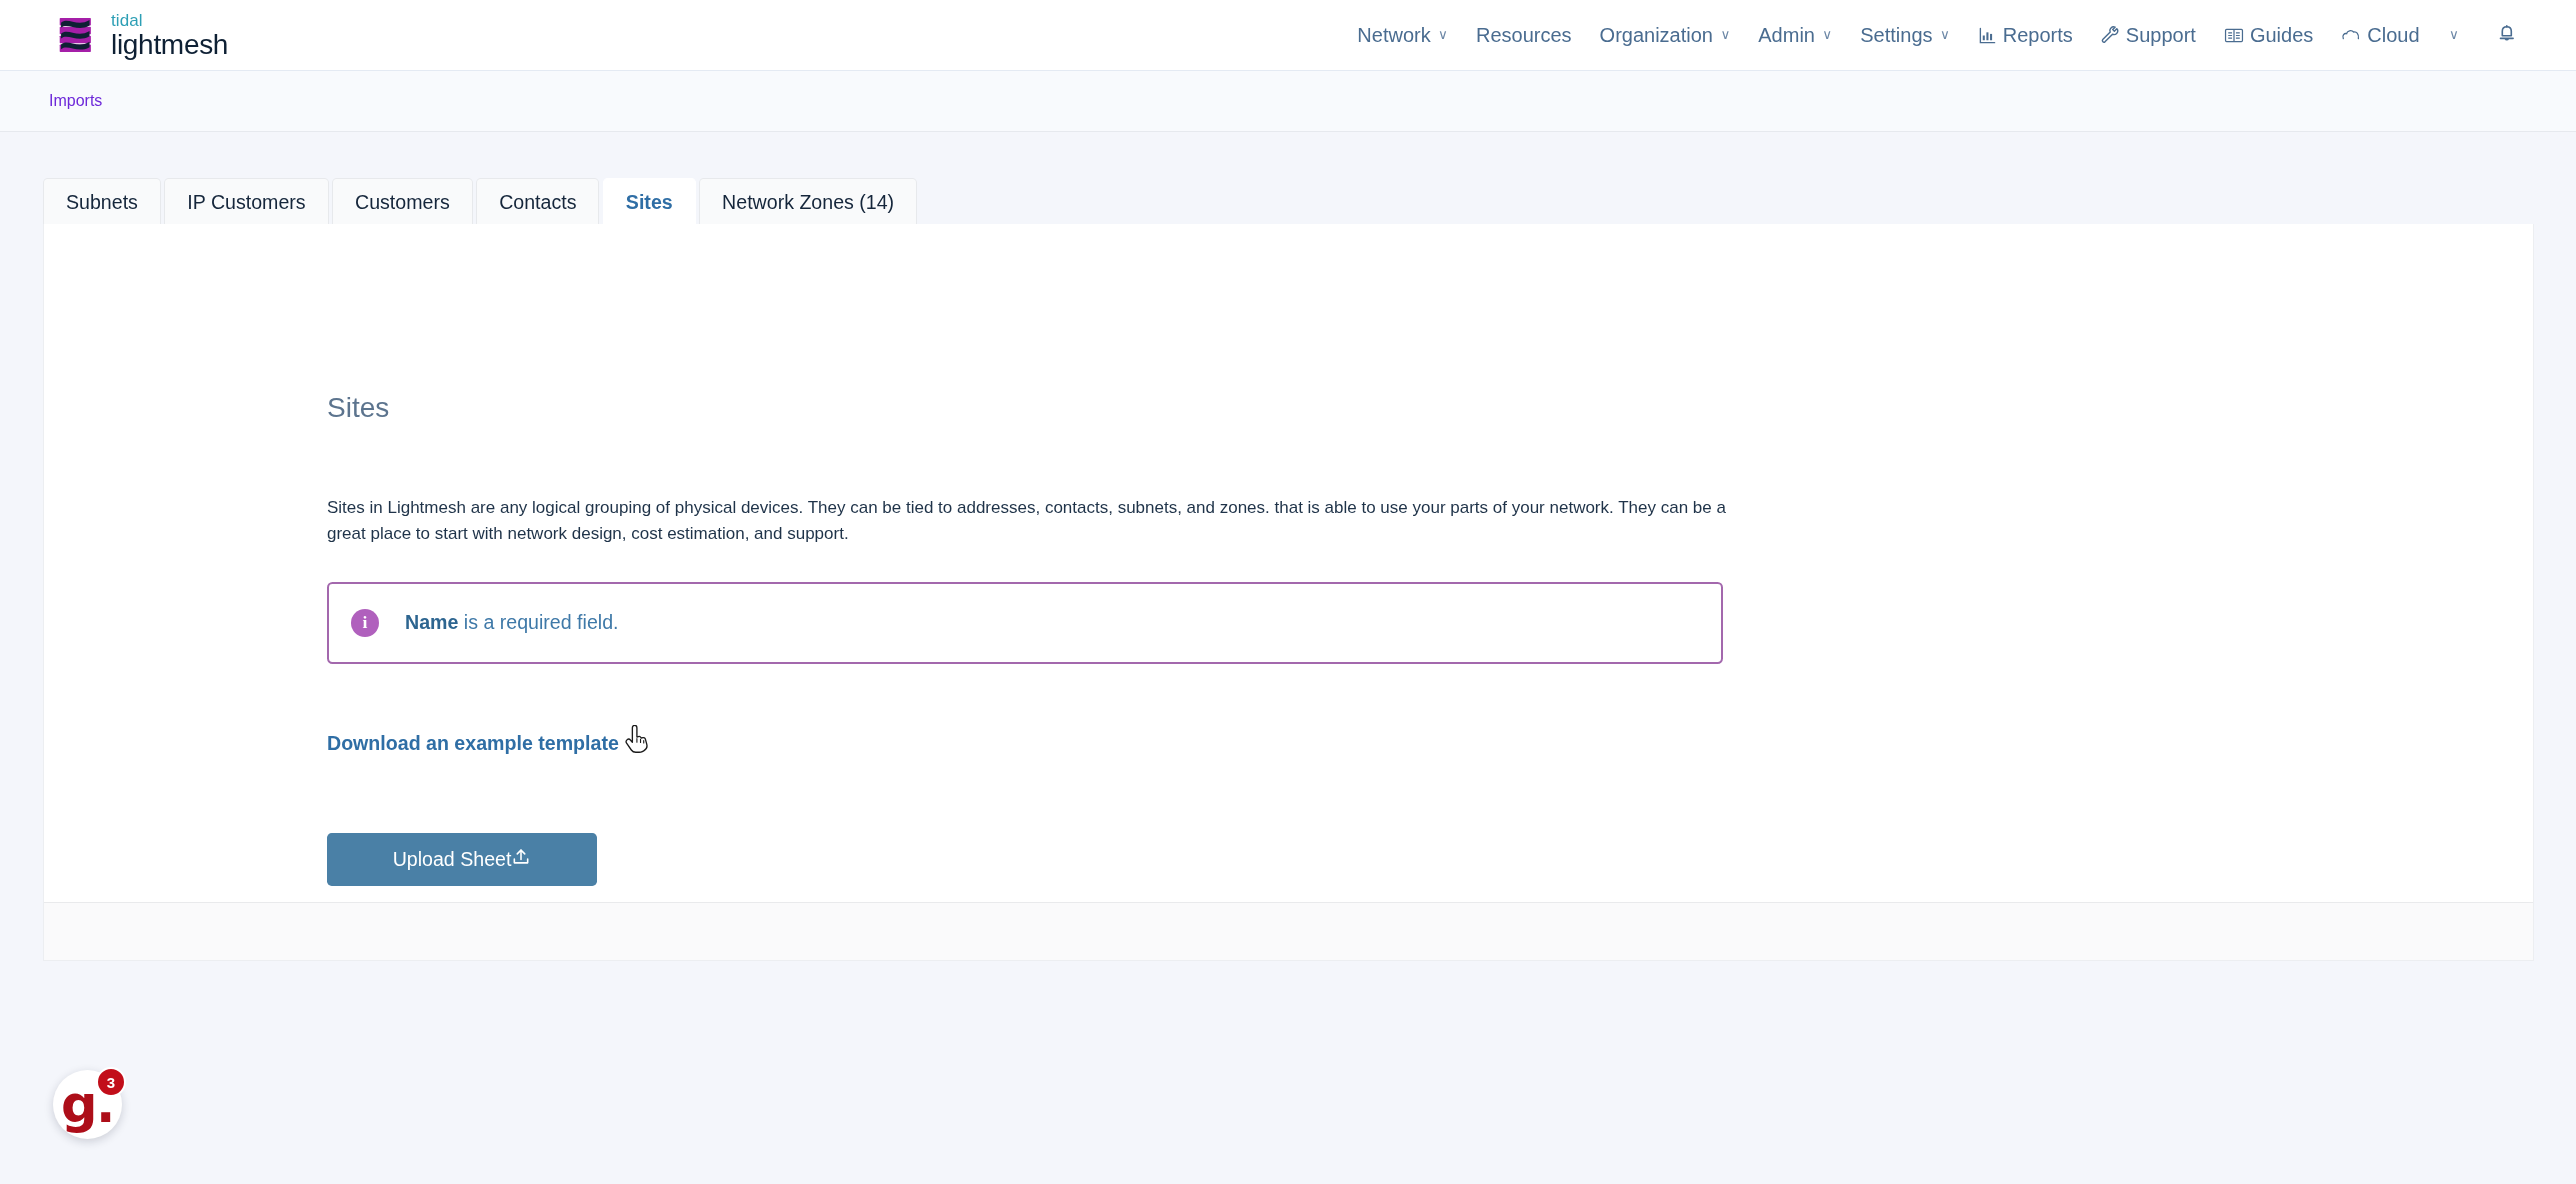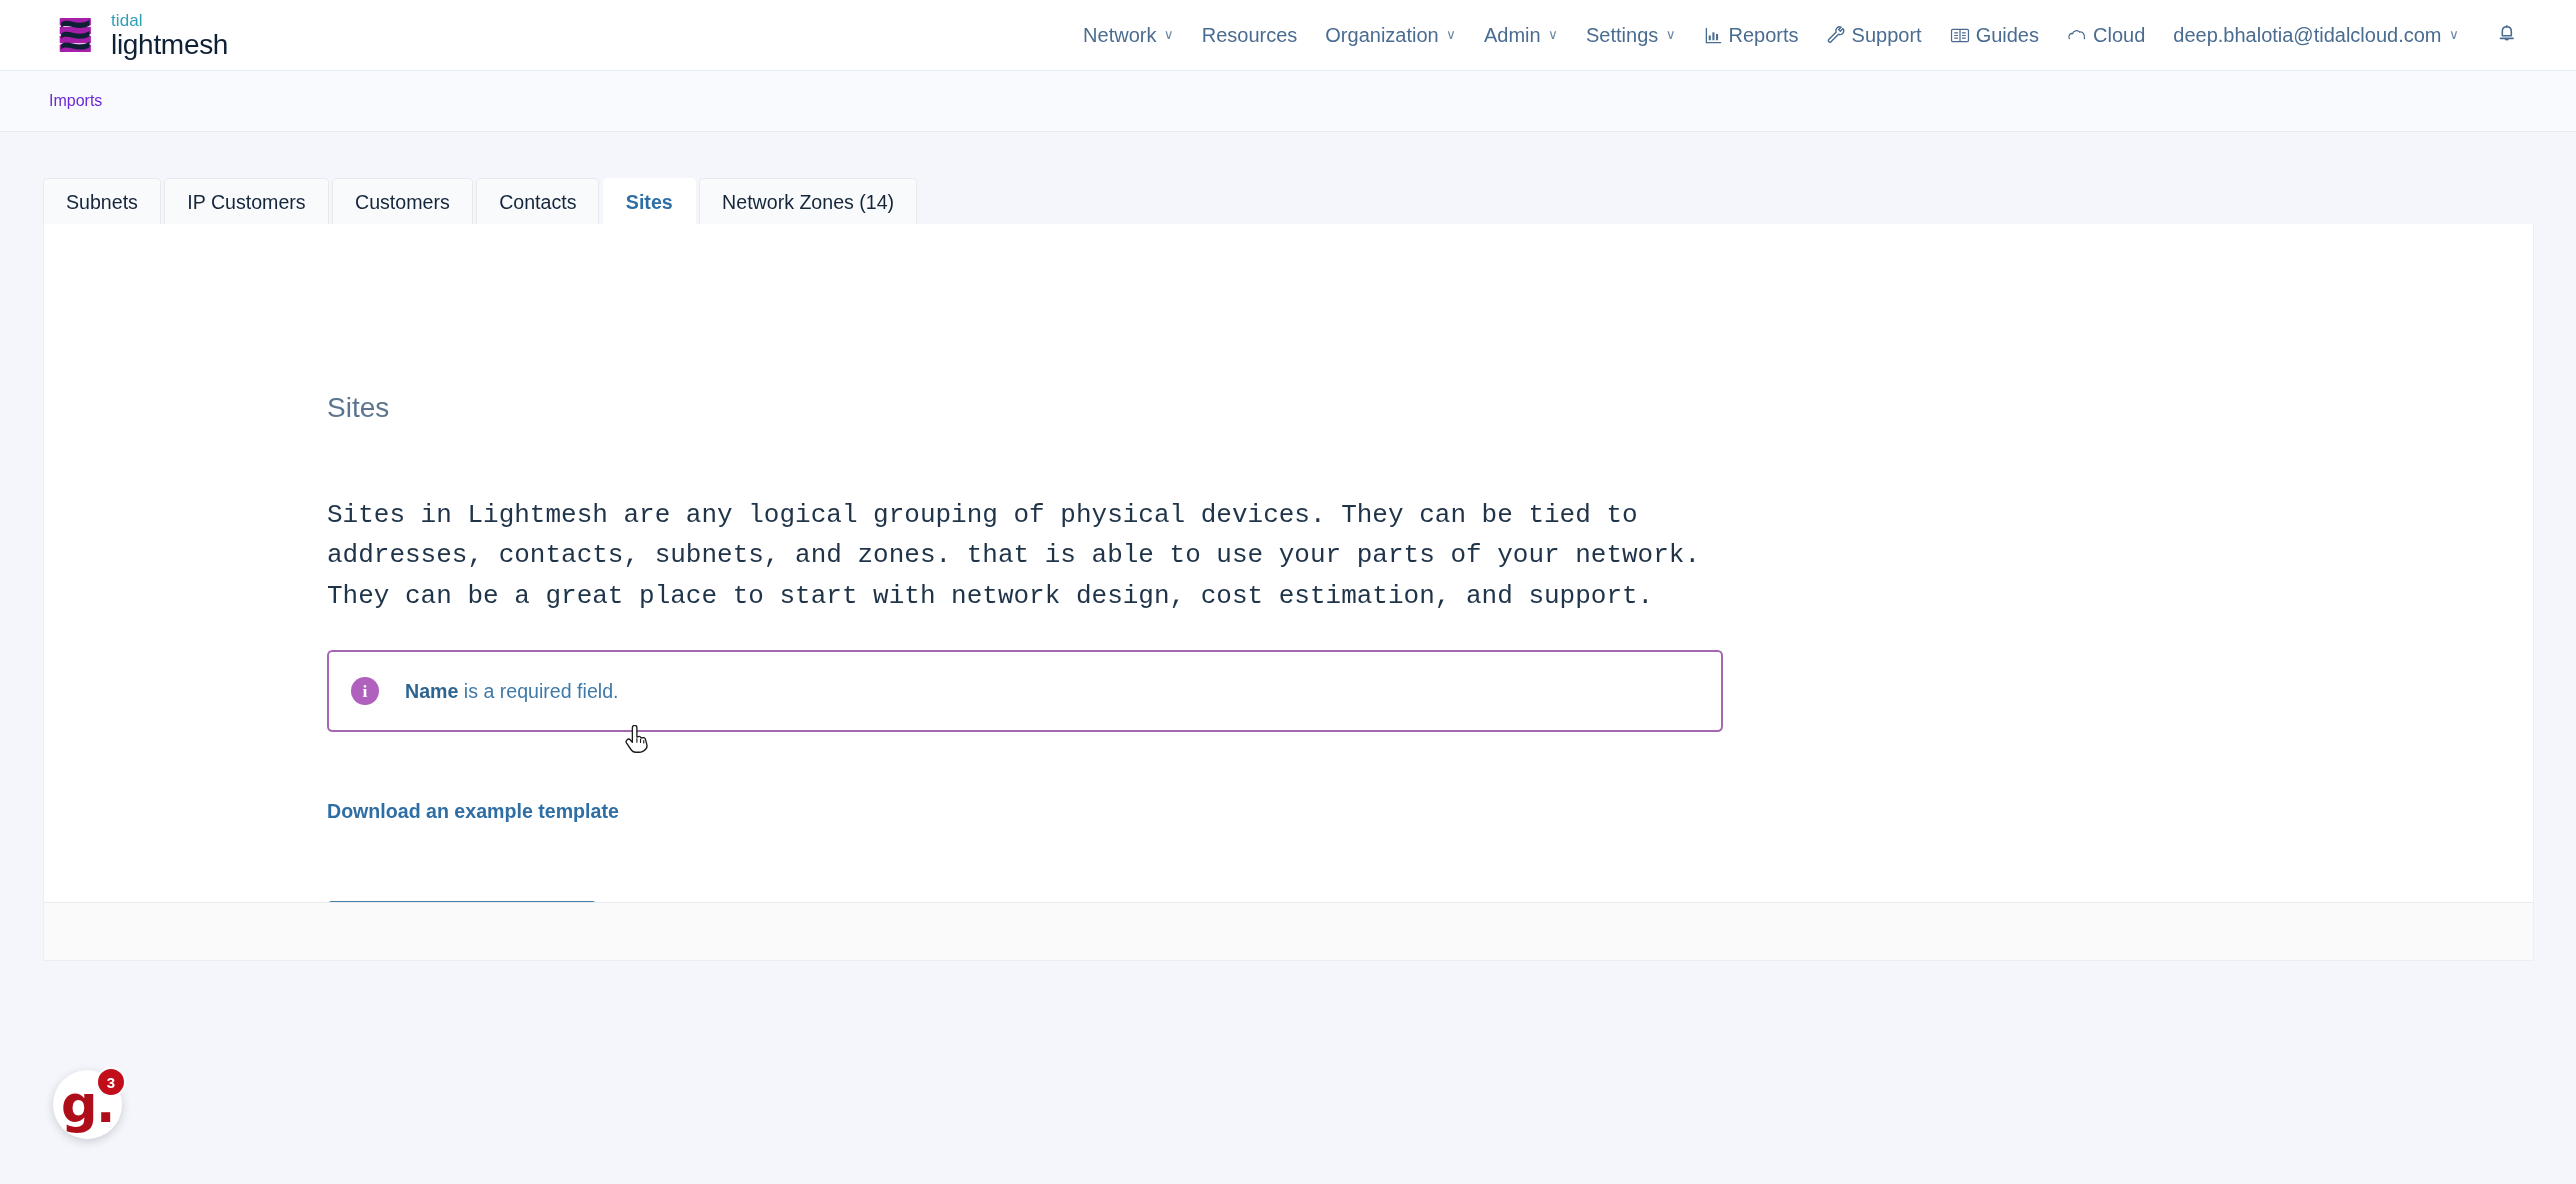--- a/index.html
+++ b/index.html
@@ -132,26 +132,25 @@
   .panel {
     padding: 168px 0 0 283px;
   }
   .panel-title {
     font-size: 28px;
     color: #5c748e;
     font-weight: 400;
     margin: 0 0 71px 0;
   }
   .panel-desc {
-    font-size: 26px;
+    font-size: 17px;
     color: #1f3349;
     line-height: 1.56;
     max-width: 1420px;
     margin: 6px 0 34px 0;
-    font-family: Liberation Mono, monospace;
   }
 
   .alert {
     width: 1396px;
     height: 82px;
     border: 2px solid #a368ad;
     border-radius: 5.4px;
     background: #ffffff;
     display: flex;
     align-items: center;
@@ -344,21 +343,20 @@
     <div class="nav-item">
       <span class="nav-icon">
         <svg width="20" height="17.6" viewBox="0 0 26 20" fill="none" stroke="#4a6c90" stroke-width="1.7">
           <path d="M3 15 C1 11, 4.5 7.5, 7.3 8.5 C8 4.6, 13.6 3.2, 16.4 6.4 C19.8 5.4, 23.4 8.6, 22.6 15" stroke-linecap="round"></path>
         </svg>
       </span>
       <span>Cloud</span>
     </div>
 
     <div class="nav-item">
-      <span>deep.bhalotia@tidalcloud.com</span>
       <span class="caret">∨</span>
     </div>
 
     <div class="nav-item nav-bell">
       <span class="nav-icon">
         <svg width="21.6" height="21.6" viewBox="0 0 24 24" fill="none" stroke="#4a6c90" stroke-width="1.8">
           <path d="M12 3 C8.9 3, 7 5.2, 7 8 v5 H17 V8 C17 5.2, 15.1 3, 12 3 Z" stroke-linejoin="round"></path>
           <path d="M5 16 H19" stroke-linecap="round"></path>
           <path d="M12 2 v1.2" stroke-linecap="round"></path>
           <path d="M10.4 16.4 a1.7 1.7 0 0 0 3.2 0" stroke-linecap="round"></path>

